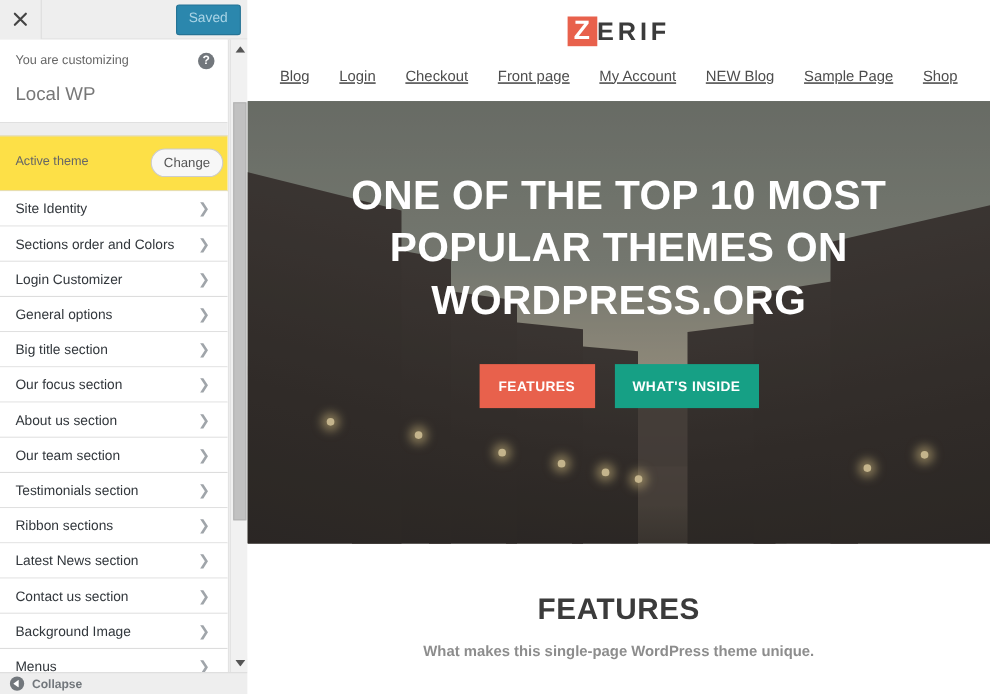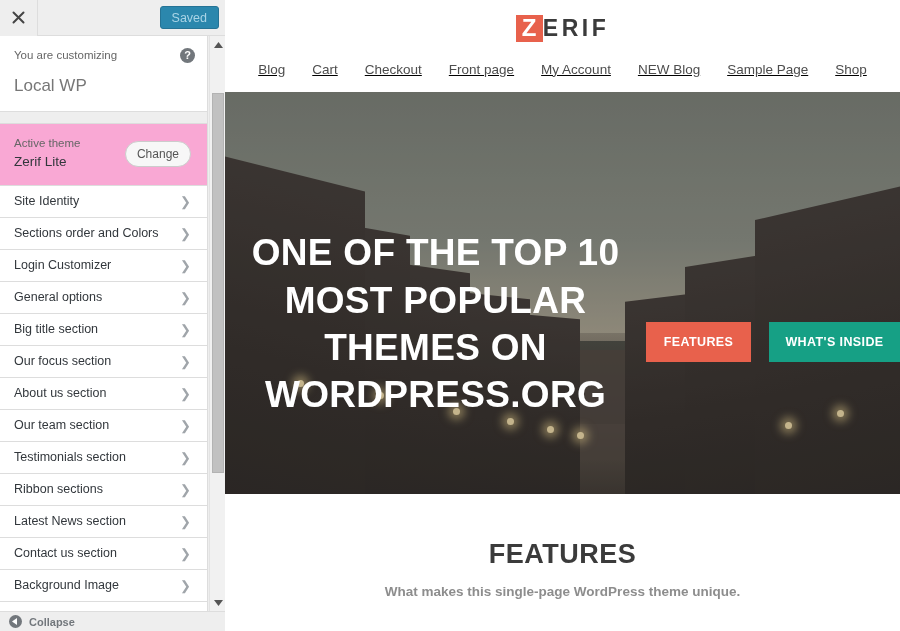--- a/index.html
+++ b/index.html
@@ -32,21 +32,21 @@
     cursor: pointer;
     background: #eee;
   }
   .cz-close svg { display: block; }
   .cz-save-wrap { margin-left: auto; padding-right: 6px; }
   .cz-save {
     background: #2b87ad;
     border: 1px solid #257395;
     color: #a9d4e6;
     font-size: 12.5px;
-    padding: 4px 11px 2px;
+    padding: 4px 11px 7px;
     border-radius: 3px;
     cursor: default;
     line-height: 1.2;
     font-family: "Liberation Sans", sans-serif;
   }
 
   .cz-body {
     position: absolute;
     top: 36px; left: 0;
     width: 208px;
@@ -68,24 +68,24 @@
     width: 15px; height: 15px; border-radius: 50%;
     background: #72777c;
     color: #fff; font-size: 11px; font-weight: bold;
     display: flex; align-items: center; justify-content: center;
     cursor: pointer;
     line-height: 1;
   }
   .cz-spacer { height: 11px; background: #eee; }
 
   .cz-theme {
-    background: #f9a8d4;
+    background: #fde047;
     border-top: 1px solid #ddd;
     border-bottom: 1px solid #ddd;
-    padding: 11px 16px 12px 14px;
+    padding: 11px 4px 12px 14px;
     display: flex; align-items: center;
   }
   .cz-theme-text { flex: 1; }
   .cz-theme-label { font-size: 11.5px; color: #666; line-height: 1.5; }
   .cz-theme-name { font-size: 13.5px; color: #32373c; line-height: 1.5; }
   .cz-change {
     background: #f7f7f7;
     border: 1px solid #ccc;
     border-radius: 13px;
     color: #555;
@@ -239,21 +239,21 @@
     position: absolute; width: 7px; height: 7px; border-radius: 50%;
     background: #ffe9b0;
     box-shadow: 0 0 9px 5px rgba(255,225,150,0.55);
   }
   .hero-overlay {
     position: absolute; inset: 0;
     background: rgba(60,60,55,0.30);
   }
   .hero-content {
     position: absolute; inset: 0;
-    display: flex; flex-direction: row;
+    display: flex; flex-direction: column;
     align-items: center; justify-content: flex-start;
     padding-top: 62px;
     z-index: 5;
   }
   .hero-title {
     color: #fff;
     font-size: 37px;
     font-weight: bold;
     line-height: 1.28;
     text-align: center;
@@ -322,21 +322,20 @@
         <div class="cz-info-label">You are customizing</div>
         <div class="cz-info-title">Local WP</div>
         <div class="cz-help">?</div>
       </div>
 
       <div class="cz-spacer"></div>
 
       <div class="cz-theme">
         <div class="cz-theme-text">
           <div class="cz-theme-label">Active theme</div>
-          <div class="cz-theme-name">Zerif Lite</div>
         </div>
         <button class="cz-change">Change</button>
       </div>
 
       <div class="cz-sections">
         <div class="cz-section">
           <span class="cz-section-label">Site Identity</span>
           <span class="cz-chevron">❯</span>
         </div>
         <div class="cz-section">
@@ -420,21 +419,21 @@
 
   <div class="preview">
 
     <div class="site-header">
       <div class="logo">
         <span class="logo-z">Z</span>
         <span class="logo-rest">ERIF</span>
       </div>
       <nav class="nav">
         <a>Blog</a>
-        <a>Cart</a>
+        <a>Login</a>
         <a>Checkout</a>
         <a>Front page</a>
         <a>My Account</a>
         <a>NEW Blog</a>
         <a>Sample Page</a>
         <a>Shop</a>
       </nav>
     </div>
 
     <div class="hero">

